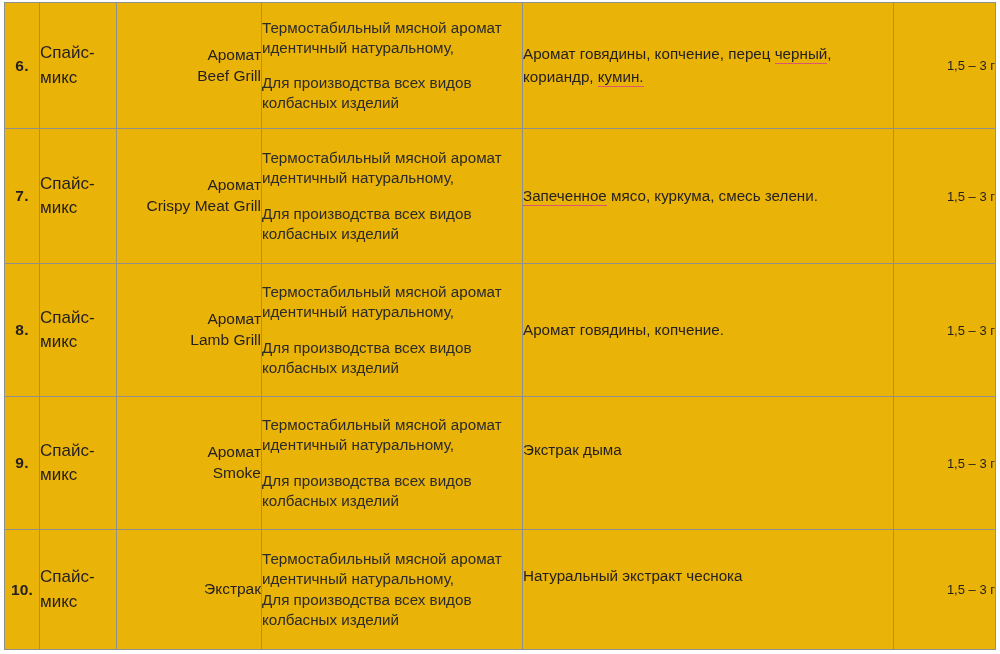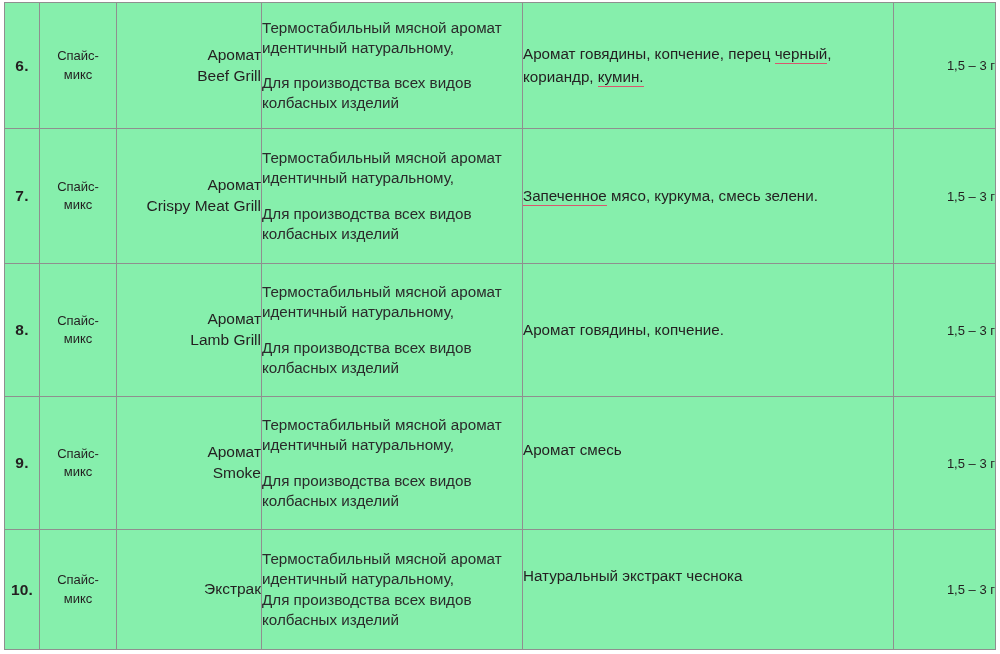--- a/index.html
+++ b/index.html
@@ -27,42 +27,41 @@
     table-layout: fixed;
     width: 991px;
     margin-left: 4px;
     margin-top: 2px;
   }
 
   table.spec-table td {
     border: 1px solid #8f8f8f;
     vertical-align: middle;
     padding: 0;
-    background: #86efac;
+    background: #eab308;
   }
 
   
   col.c-num    { width: 35px;  }
   col.c-type   { width: 77px;  }
   col.c-name   { width: 145px; }
   col.c-desc   { width: 261px; }
   col.c-props  { width: 371px; }
   col.c-dose   { width: 102px; }
 
   .cell-num {
     text-align: center;
     font-size: 15.5px;
     font-weight: 700;
     color: #231f20;
     letter-spacing: 0.2px;
   }
 
   .cell-type {
-    text-align: center;
-    font-size: 13px;
+    font-size: 17px;
     line-height: 1.42;
     color: #231f20;
     padding: 0 4px;
   }
 
   .cell-name {
     text-align: right;
     font-size: 15.5px;
     line-height: 1.35;
     color: #231f20;
@@ -217,21 +216,21 @@
         </td>
         <td class="cell-name">
           <span class="nm-line1">Аромат</span>
           <span class="nm-line2">Smoke</span>
         </td>
         <td class="cell-desc">
           <span class="para">Термостабильный мясной аромат идентичный натуральному,</span>
           <span class="para gap">Для производства всех видов колбасных изделий</span>
         </td>
         <td class="cell-props">
-          <span class="props-rich shift-up"><span>Аромат смесь</span></span>
+          <span class="props-rich shift-up"><span>Экстрак дыма</span></span>
         </td>
         <td class="cell-dose">
           <span>1,5 – 3 г</span>
         </td>
       </tr>
 
       <tr class="r10">
         <td class="cell-num">
           <span>10.</span>
         </td>

